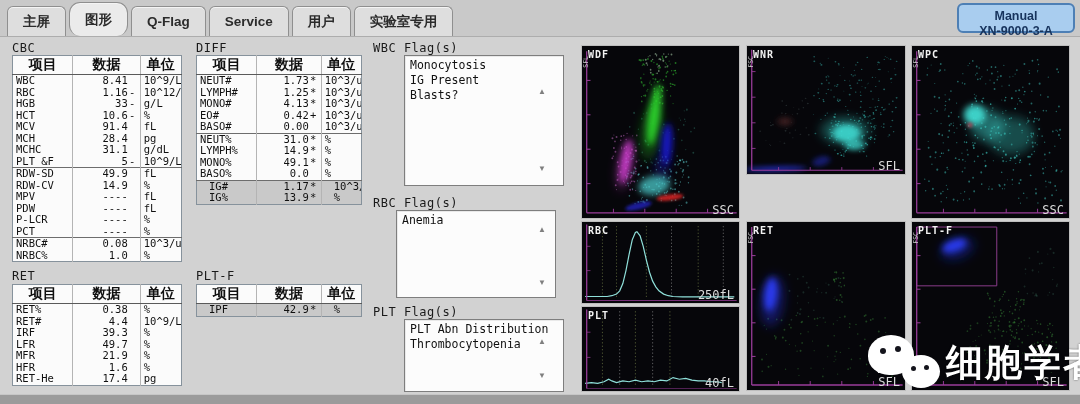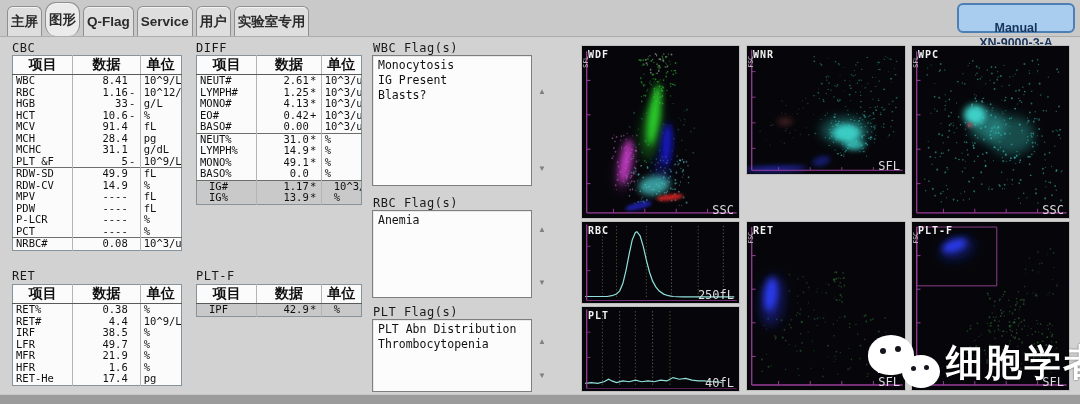--- a/index.html
+++ b/index.html
@@ -1,45 +1,45 @@
 <!DOCTYPE html>
 <html><head>
 <meta charset="utf-8">
 <style>
   html,body{margin:0;padding:0;}
   body{width:1080px;height:404px;position:relative;background:#d2d2d2;overflow:hidden;
        font-family:"Liberation Sans",sans-serif;-webkit-font-smoothing:antialiased;}
   
   .tabbar{position:absolute;left:0;top:0;width:1080px;height:37px;background:#c9c9c9;
           border-bottom:1px solid #adadad;display:flex;align-items:flex-end;padding-left:7px;box-sizing:border-box;}
-  .tab{height:29px;margin-right:3px;padding:0 3px;background:#dedede;border:1px solid #8f8f8f;border-bottom:none;
+  .tab{height:29px;margin-right:3px;padding:0 15px;background:#dedede;border:1px solid #8f8f8f;border-bottom:none;
        border-radius:6px 6px 0 0;font-size:13.5px;font-weight:bold;color:#2b2b2b;display:flex;align-items:center;
        box-shadow:inset 0 1px 0 #f4f4f4;}
   .tab.active{background:#ebebeb;height:33px;position:relative;z-index:2;border-radius:11px;}
   .modebtn{position:absolute;right:5px;top:3px;width:118px;height:30px;background:#a9cdef;
            border:2px solid #4d7fb5;border-radius:6px;color:#17335c;text-align:center;font-weight:bold;
-           font-size:12.5px;line-height:1.2;box-sizing:border-box;padding-top:16px;cursor:pointer;}
+           font-size:12.5px;line-height:1.2;box-sizing:border-box;padding-top:4px;cursor:pointer;}
   
   .sect{position:absolute;font-size:12px;color:#1a1a1a;letter-spacing:.5px;font-family:"DejaVu Sans Mono",monospace;}
   
   table.dtable{position:absolute;background:#fbfbfb;border:1px solid #86929c;border-collapse:collapse;
                table-layout:fixed;font-family:"DejaVu Sans Mono",monospace;font-size:10.5px;color:#101010;}
   .dtable th{font-family:"Liberation Sans",sans-serif;font-weight:bold;font-size:14px;height:17px;
              border-bottom:1px solid #5a5a5a;text-align:center;padding:0;}
   .dtable td{height:11.5px;line-height:11.5px;padding:0 3px;white-space:nowrap;overflow:hidden;}
   .dtable th+th,.dtable td+td{border-left:1px solid #b4b4b4;}
   .dtable tr.sep td{border-top:1px solid #6d6d6d;}
   .dtable tr.hl td{background:#c9c9c9;padding-left:12px;}
   .vwrap{display:flex;}
   .vwrap .v{flex:1;text-align:right;}
   .vwrap .f{width:9px;text-align:center;}
   
   .flagbox{position:absolute;background:#fcfcfc;border:1px solid #7e7e7e;box-shadow:inset 1px 1px 0 #e9e9e9;
            font-family:"DejaVu Sans Mono",monospace;font-size:11.5px;color:#101010;padding:2px 5px;box-sizing:border-box;
-           line-height:15px;overflow:hidden;}
+           line-height:15px;overflow:hidden;margin-left:32px;}
   .scr{position:absolute;font-size:8px;color:#7f7f7f;cursor:pointer;line-height:8px;}
   
   .panel{position:absolute;background:#06060a;box-shadow:0 0 0 1px #bdbdbd;overflow:hidden;}
   .panel svg{position:absolute;left:0;top:0;width:100%;height:100%;}
   .chart-title{position:absolute;left:6px;top:3px;font-family:"DejaVu Sans Mono",monospace;font-weight:bold;
                font-size:10px;color:#f2f2f2;letter-spacing:1px;z-index:2;}
   .chart-xlabel{position:absolute;right:5px;bottom:1px;font-family:"DejaVu Sans Mono",monospace;
                 font-size:12px;color:#dcdcdc;z-index:2;}
   .chart-ylabel{position:absolute;left:0px;top:10px;writing-mode:vertical-rl;transform:rotate(180deg);
                 font-family:"DejaVu Sans Mono",monospace;font-size:6.5px;color:#cfcfcf;z-index:2;}
@@ -238,41 +238,51 @@
       <tr class="sep ">
         <td>NRBC#</td>
         <td>
           <div class="vwrap">
             <span class="v">0.08</span>
             <span class="f"></span>
           </div>
         </td>
         <td>10^3/uL</td>
       </tr>
+      <tr class="">
+        <td>NRBC%</td>
+        <td>
+          <div class="vwrap">
+            <span class="v">1.0</span>
+            <span class="f"></span>
+          </div>
+        </td>
+        <td>%</td>
+      </tr>
     </tbody>
   </table>
 <table class="dtable" style="left:196px;top:55px;width:166px">
     <colgroup>
       <col style="width: 60px;">
       <col style="width: 64px;">
       <col style="width: 40px;">
     </colgroup>
     <thead>
       <tr>
         <th>项目</th>
         <th>数据</th>
         <th>单位</th>
       </tr>
     </thead>
     <tbody>
       <tr class="">
         <td>NEUT#</td>
         <td>
           <div class="vwrap">
-            <span class="v">2.61</span>
+            <span class="v">1.73</span>
             <span class="f">*</span>
           </div>
         </td>
         <td>10^3/uL</td>
       </tr>
       <tr class="">
         <td>LYMPH#</td>
         <td>
           <div class="vwrap">
             <span class="v">1.25</span>
@@ -404,21 +414,21 @@
             <span class="v">4.4</span>
             <span class="f"></span>
           </div>
         </td>
         <td>10^9/L</td>
       </tr>
       <tr class="">
         <td>IRF</td>
         <td>
           <div class="vwrap">
-            <span class="v">38.5</span>
+            <span class="v">39.3</span>
             <span class="f"></span>
           </div>
         </td>
         <td>%</td>
       </tr>
       <tr class="">
         <td>LFR</td>
         <td>
           <div class="vwrap">
             <span class="v">49.7</span>
@@ -484,21 +494,21 @@
         <td>%</td>
       </tr>
     </tbody>
   </table>
 
 <div class="flagbox" style="left:372px;top:55px;width:160px;height:131px">
     <div>Monocytosis</div>
     <div>IG Present</div>
     <div>Blasts?</div>
   </div>
-<div class="flagbox" style="left:372px;top:210px;width:160px;height:88px">
+<div class="flagbox" style="left:364px;top:210px;width:160px;height:88px">
     <div>Anemia</div>
   </div>
 <div class="flagbox" style="left:372px;top:319px;width:160px;height:73px">
     <div>PLT Abn Distribution</div>
     <div>Thrombocytopenia</div>
   </div>
 
 <span class="scr" style="left:538px;top:88px">▲</span>
 <span class="scr" style="left:538px;top:165px">▼</span>
 <span class="scr" style="left:538px;top:226px">▲</span>

